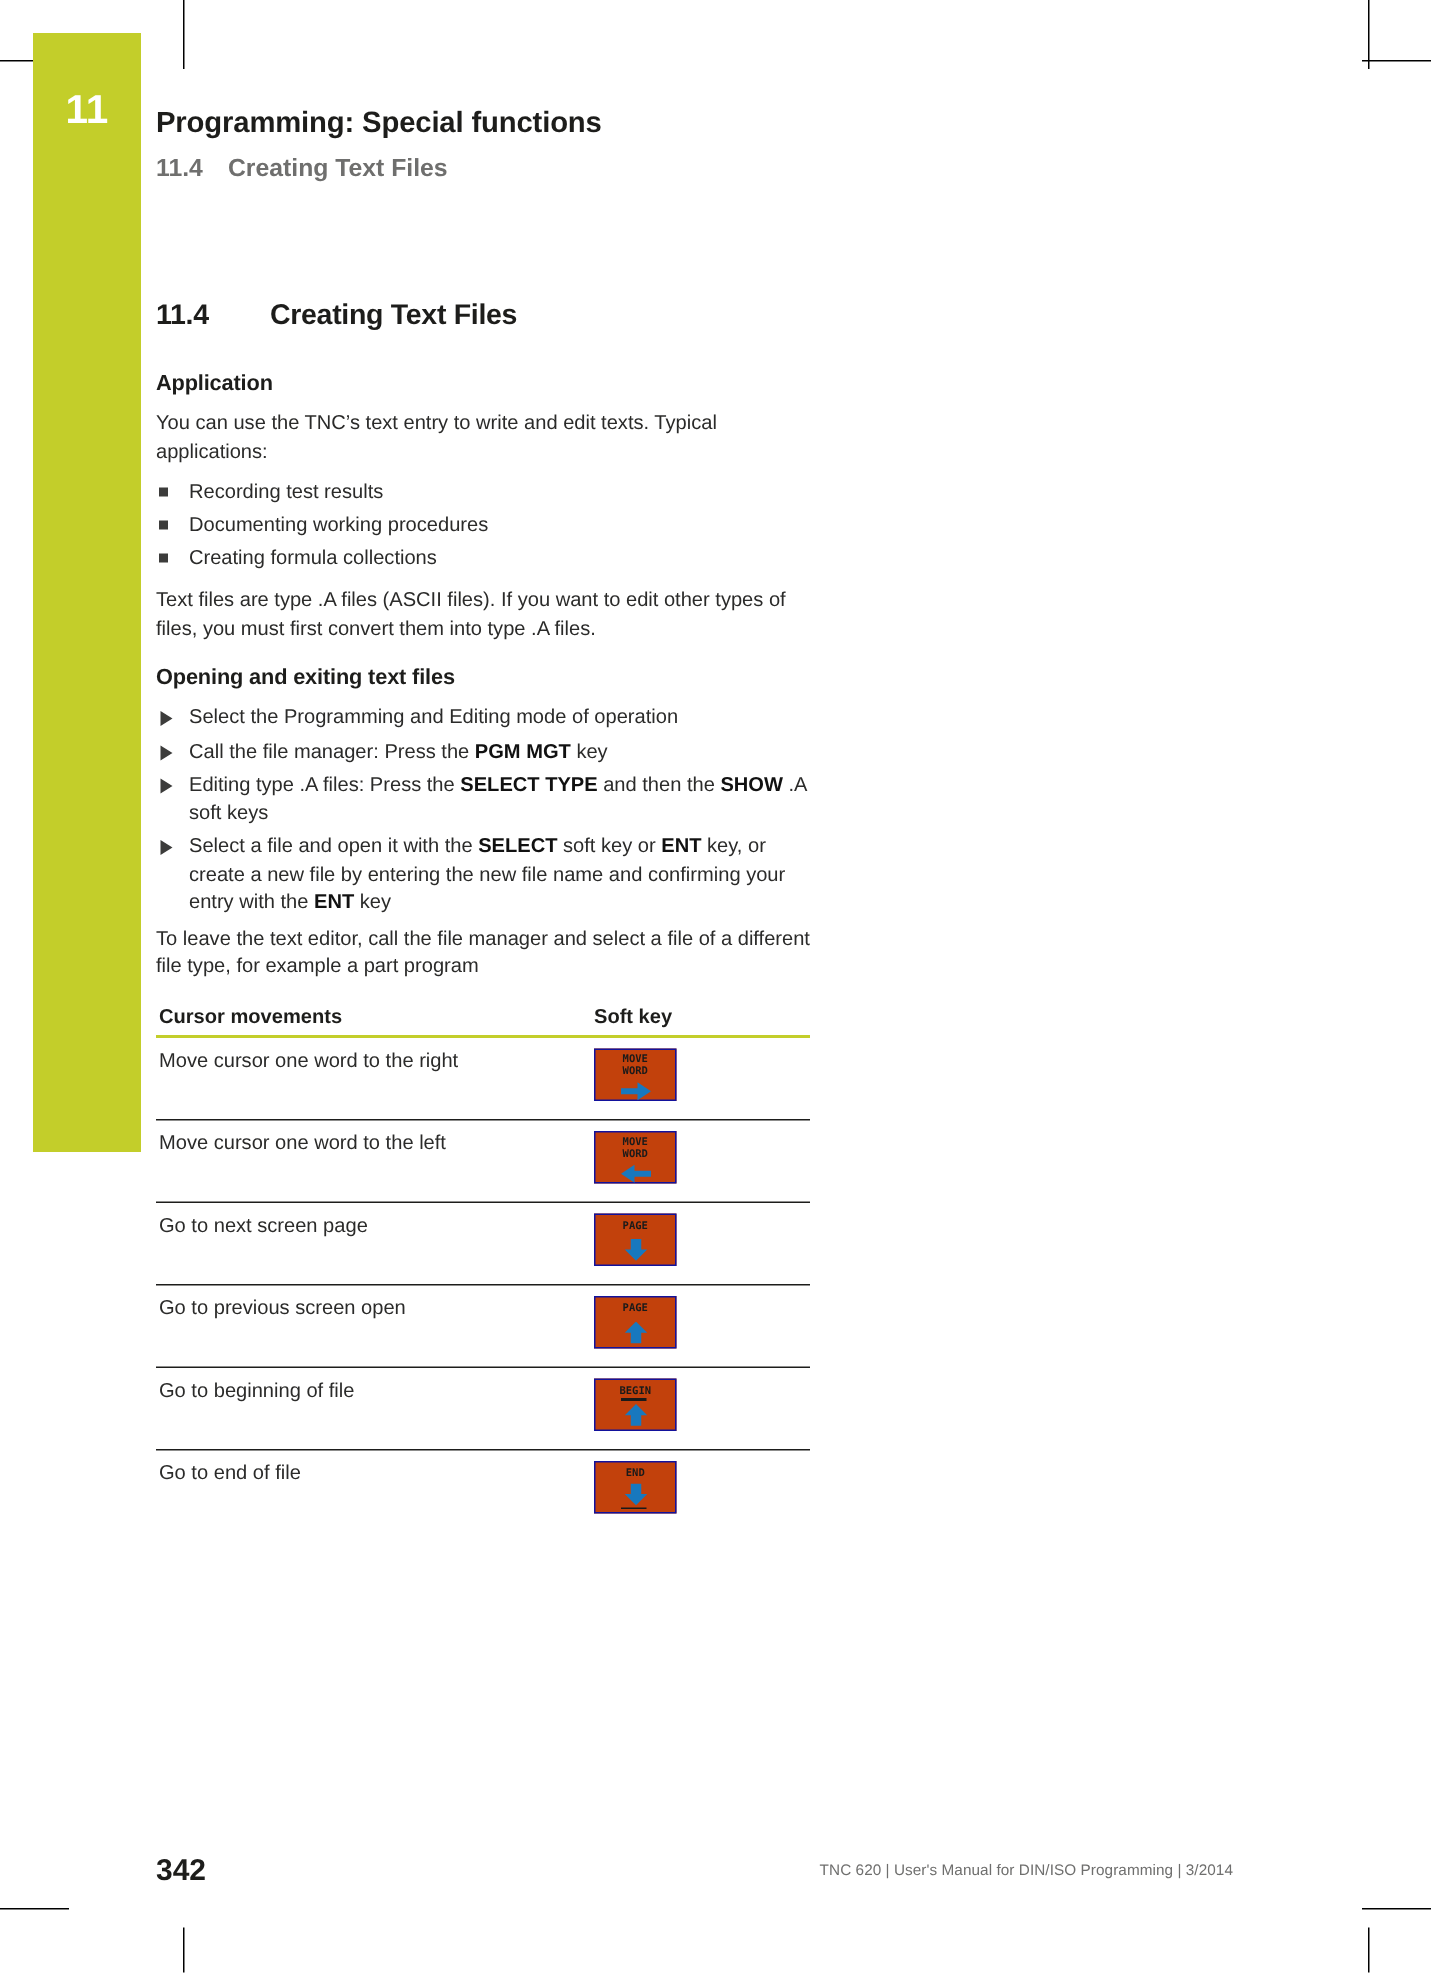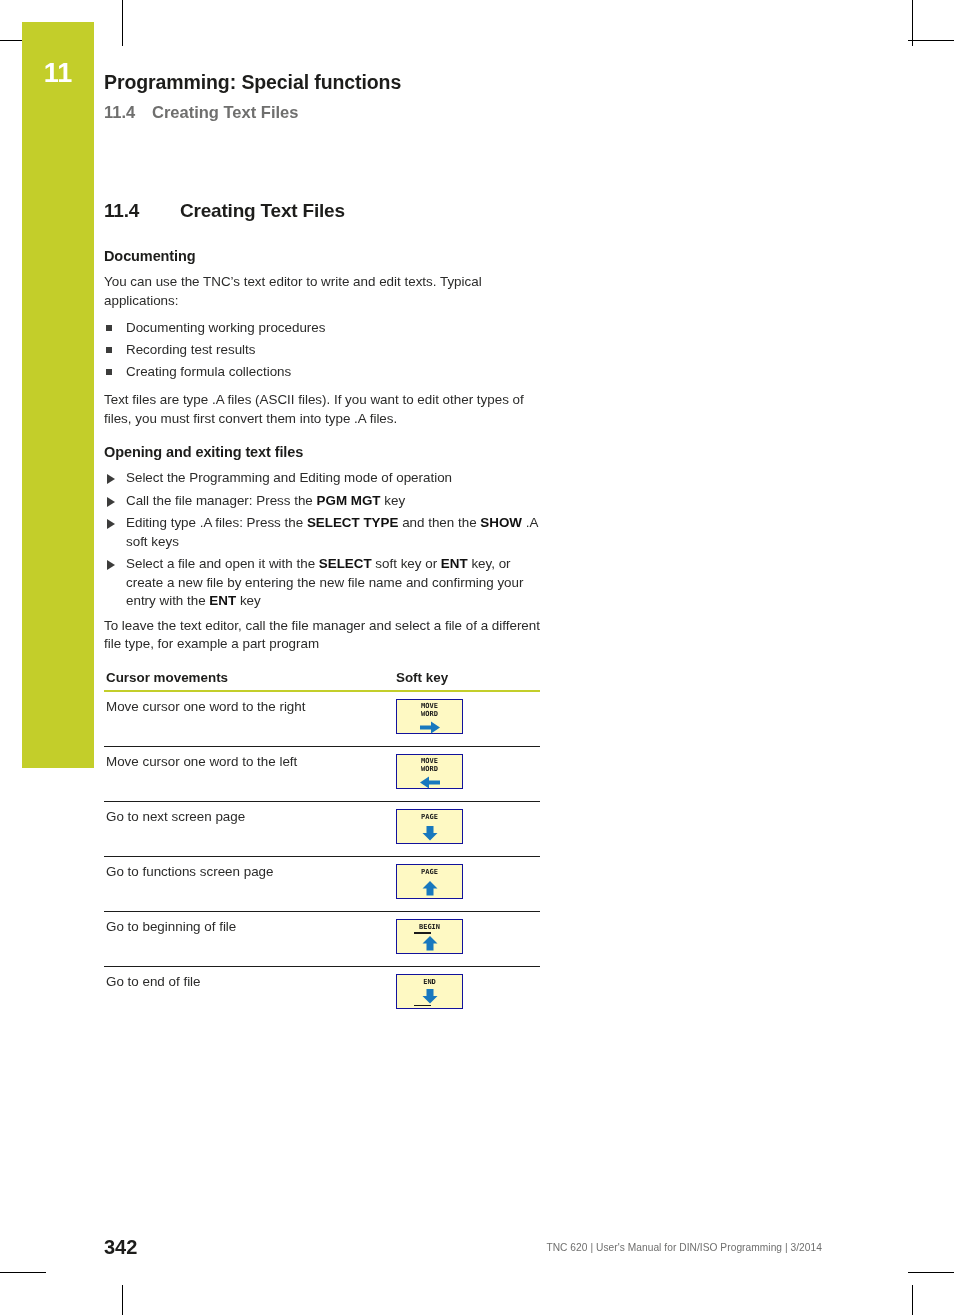--- a/index.html
+++ b/index.html
@@ -184,23 +184,23 @@
   }
   table.softkey-table td.col-key {
     padding-left: 0;
     text-align: left;
   }
   table.softkey-table tr:last-child td { border-bottom: none; }
 
   
   .softkey {
     display: block;
-    width: 67px;
+    width: 55px;
     height: 35px;
-    background: #fef9c3;
+    background: #c2410c;
     border: 1.5px solid #12129c;
     box-sizing: border-box;
     position: relative;
   }
   .sk-label {
     font-family: "DejaVu Sans Mono", monospace;
     font-size: 7px;
     line-height: 8px;
     color: #1a1a1a;
     text-align: center;
@@ -270,25 +270,25 @@
     <span class="num">11.4</span><span>Creating Text Files</span>
   </div>
 </div>
 
 <div class="content">
 
   <h2 class="section-head">
     <span class="num">11.4</span><span>Creating Text Files</span>
   </h2>
 
-  <h3 class="sub-head">Documenting</h3>
-  <p class="body">You can use the TNC’s text editor to write and edit texts. Typical applications:</p>
+  <h3 class="sub-head">Application</h3>
+  <p class="body">You can use the TNC’s text entry to write and edit texts. Typical applications:</p>
   <ul class="sq-list" id="app-bullets">
+      <li>Recording test results</li>
       <li>Documenting working procedures</li>
-      <li>Recording test results</li>
       <li>Creating formula collections</li>
     </ul>
   <p class="body">Text files are type .A files (ASCII files). If you want to edit other types of files, you must first convert them into type .A files.</p>
 
   <h3 class="sub-head spaced">Opening and exiting text files</h3>
   <ul class="tri-list" id="opening-steps">
       <li><span>Select the Programming and Editing mode of operation</span></li>
       <li><span>Call the file manager: Press the </span><span class="b">PGM MGT</span><span> key</span></li>
       <li><span>Editing type .A files: Press the </span><span class="b">SELECT TYPE</span><span> and then the </span><span class="b">SHOW</span><span> .A soft keys</span></li>
       <li><span>Select a file and open it with the </span><span class="b">SELECT</span><span> soft key or </span><span class="b">ENT</span><span> key, or create a new file by entering the new file name and confirming your entry with the </span><span class="b">ENT</span><span> key</span></li>
@@ -338,21 +338,21 @@
               <div class="sk-label">PAGE</div>
               <div class="sk-arrow down" style="top: 16px;">
                 <svg width="22" height="15" viewBox="0 0 22 15">
                   <path d="M7.5 0 H14.5 V7 H18.5 L11 14.5 L3.5 7 H7.5 Z" fill="#1878be"></path>
                 </svg>
               </div>
             </div>
           </td>
         </tr>
         <tr>
-          <td>Go to functions screen page</td>
+          <td>Go to previous screen open</td>
           <td class="col-key">
             <div class="softkey">
               <div class="sk-label">PAGE</div>
               <div class="sk-arrow up" style="top: 16px;">
                 <svg width="22" height="15" viewBox="0 0 22 15">
                   <path d="M7.5 14.5 H14.5 V7.5 H18.5 L11 0 L3.5 7.5 H7.5 Z" fill="#1878be"></path>
                 </svg>
               </div>
             </div>
           </td>

